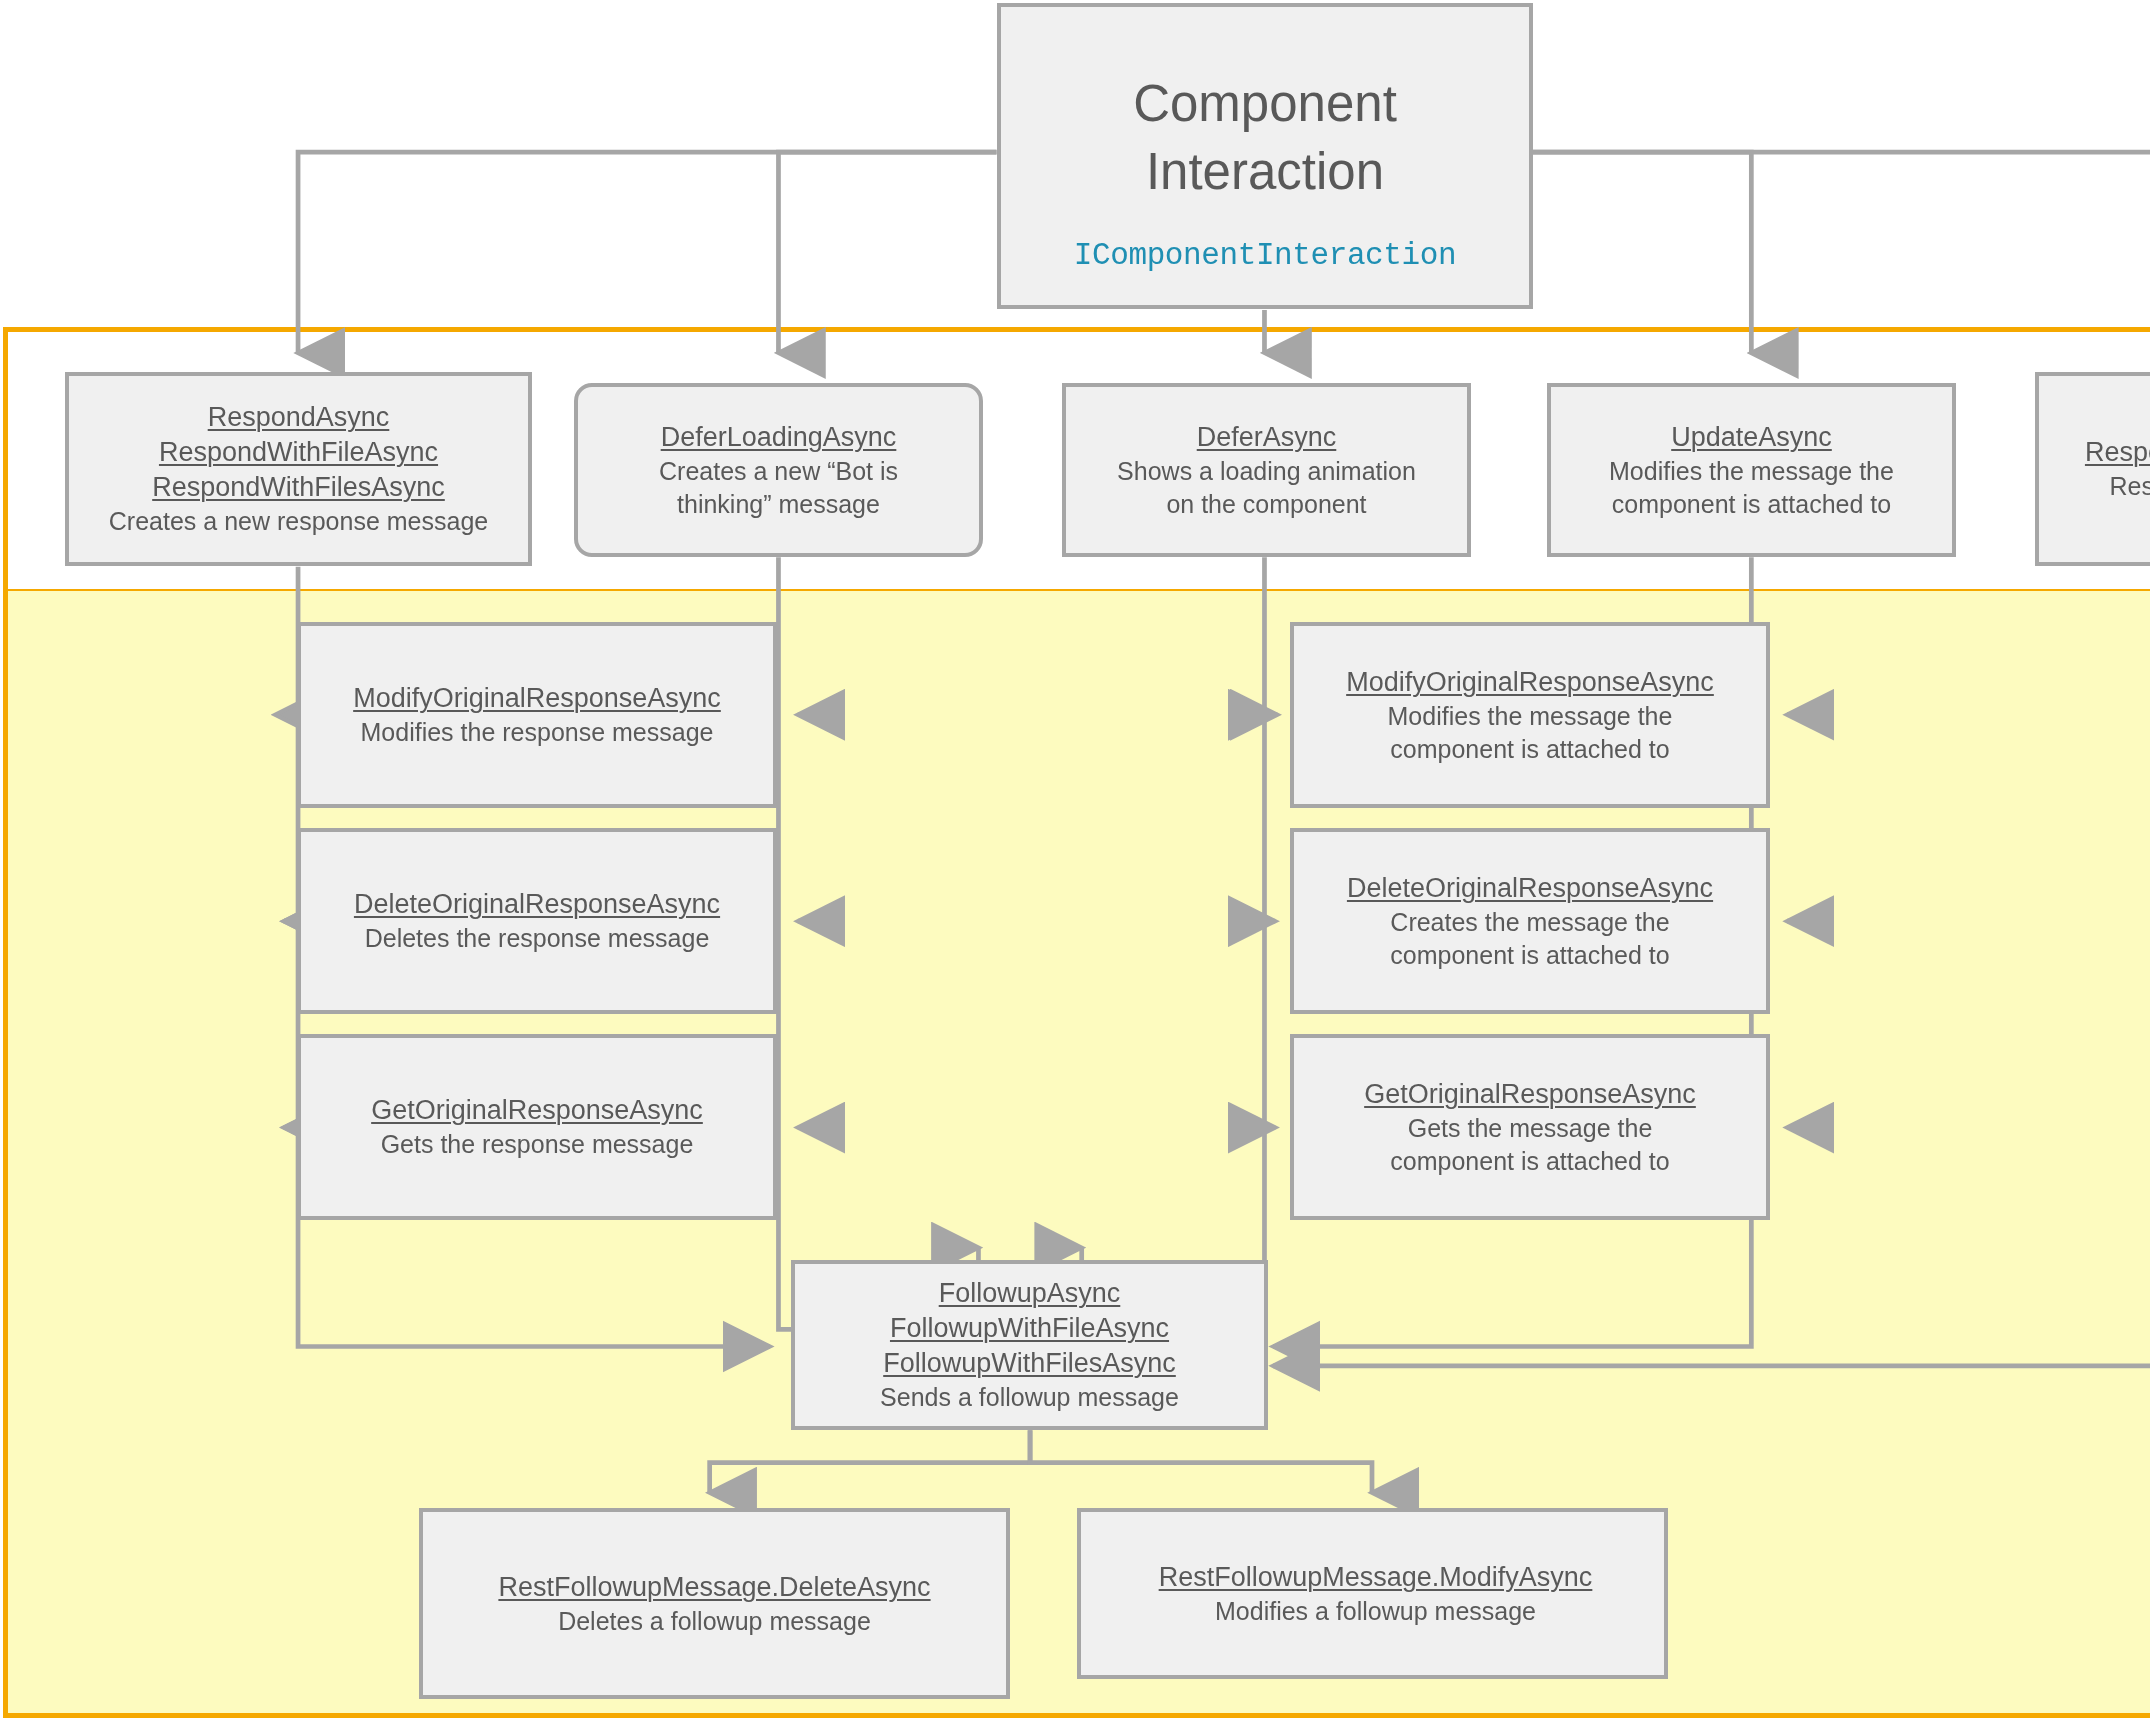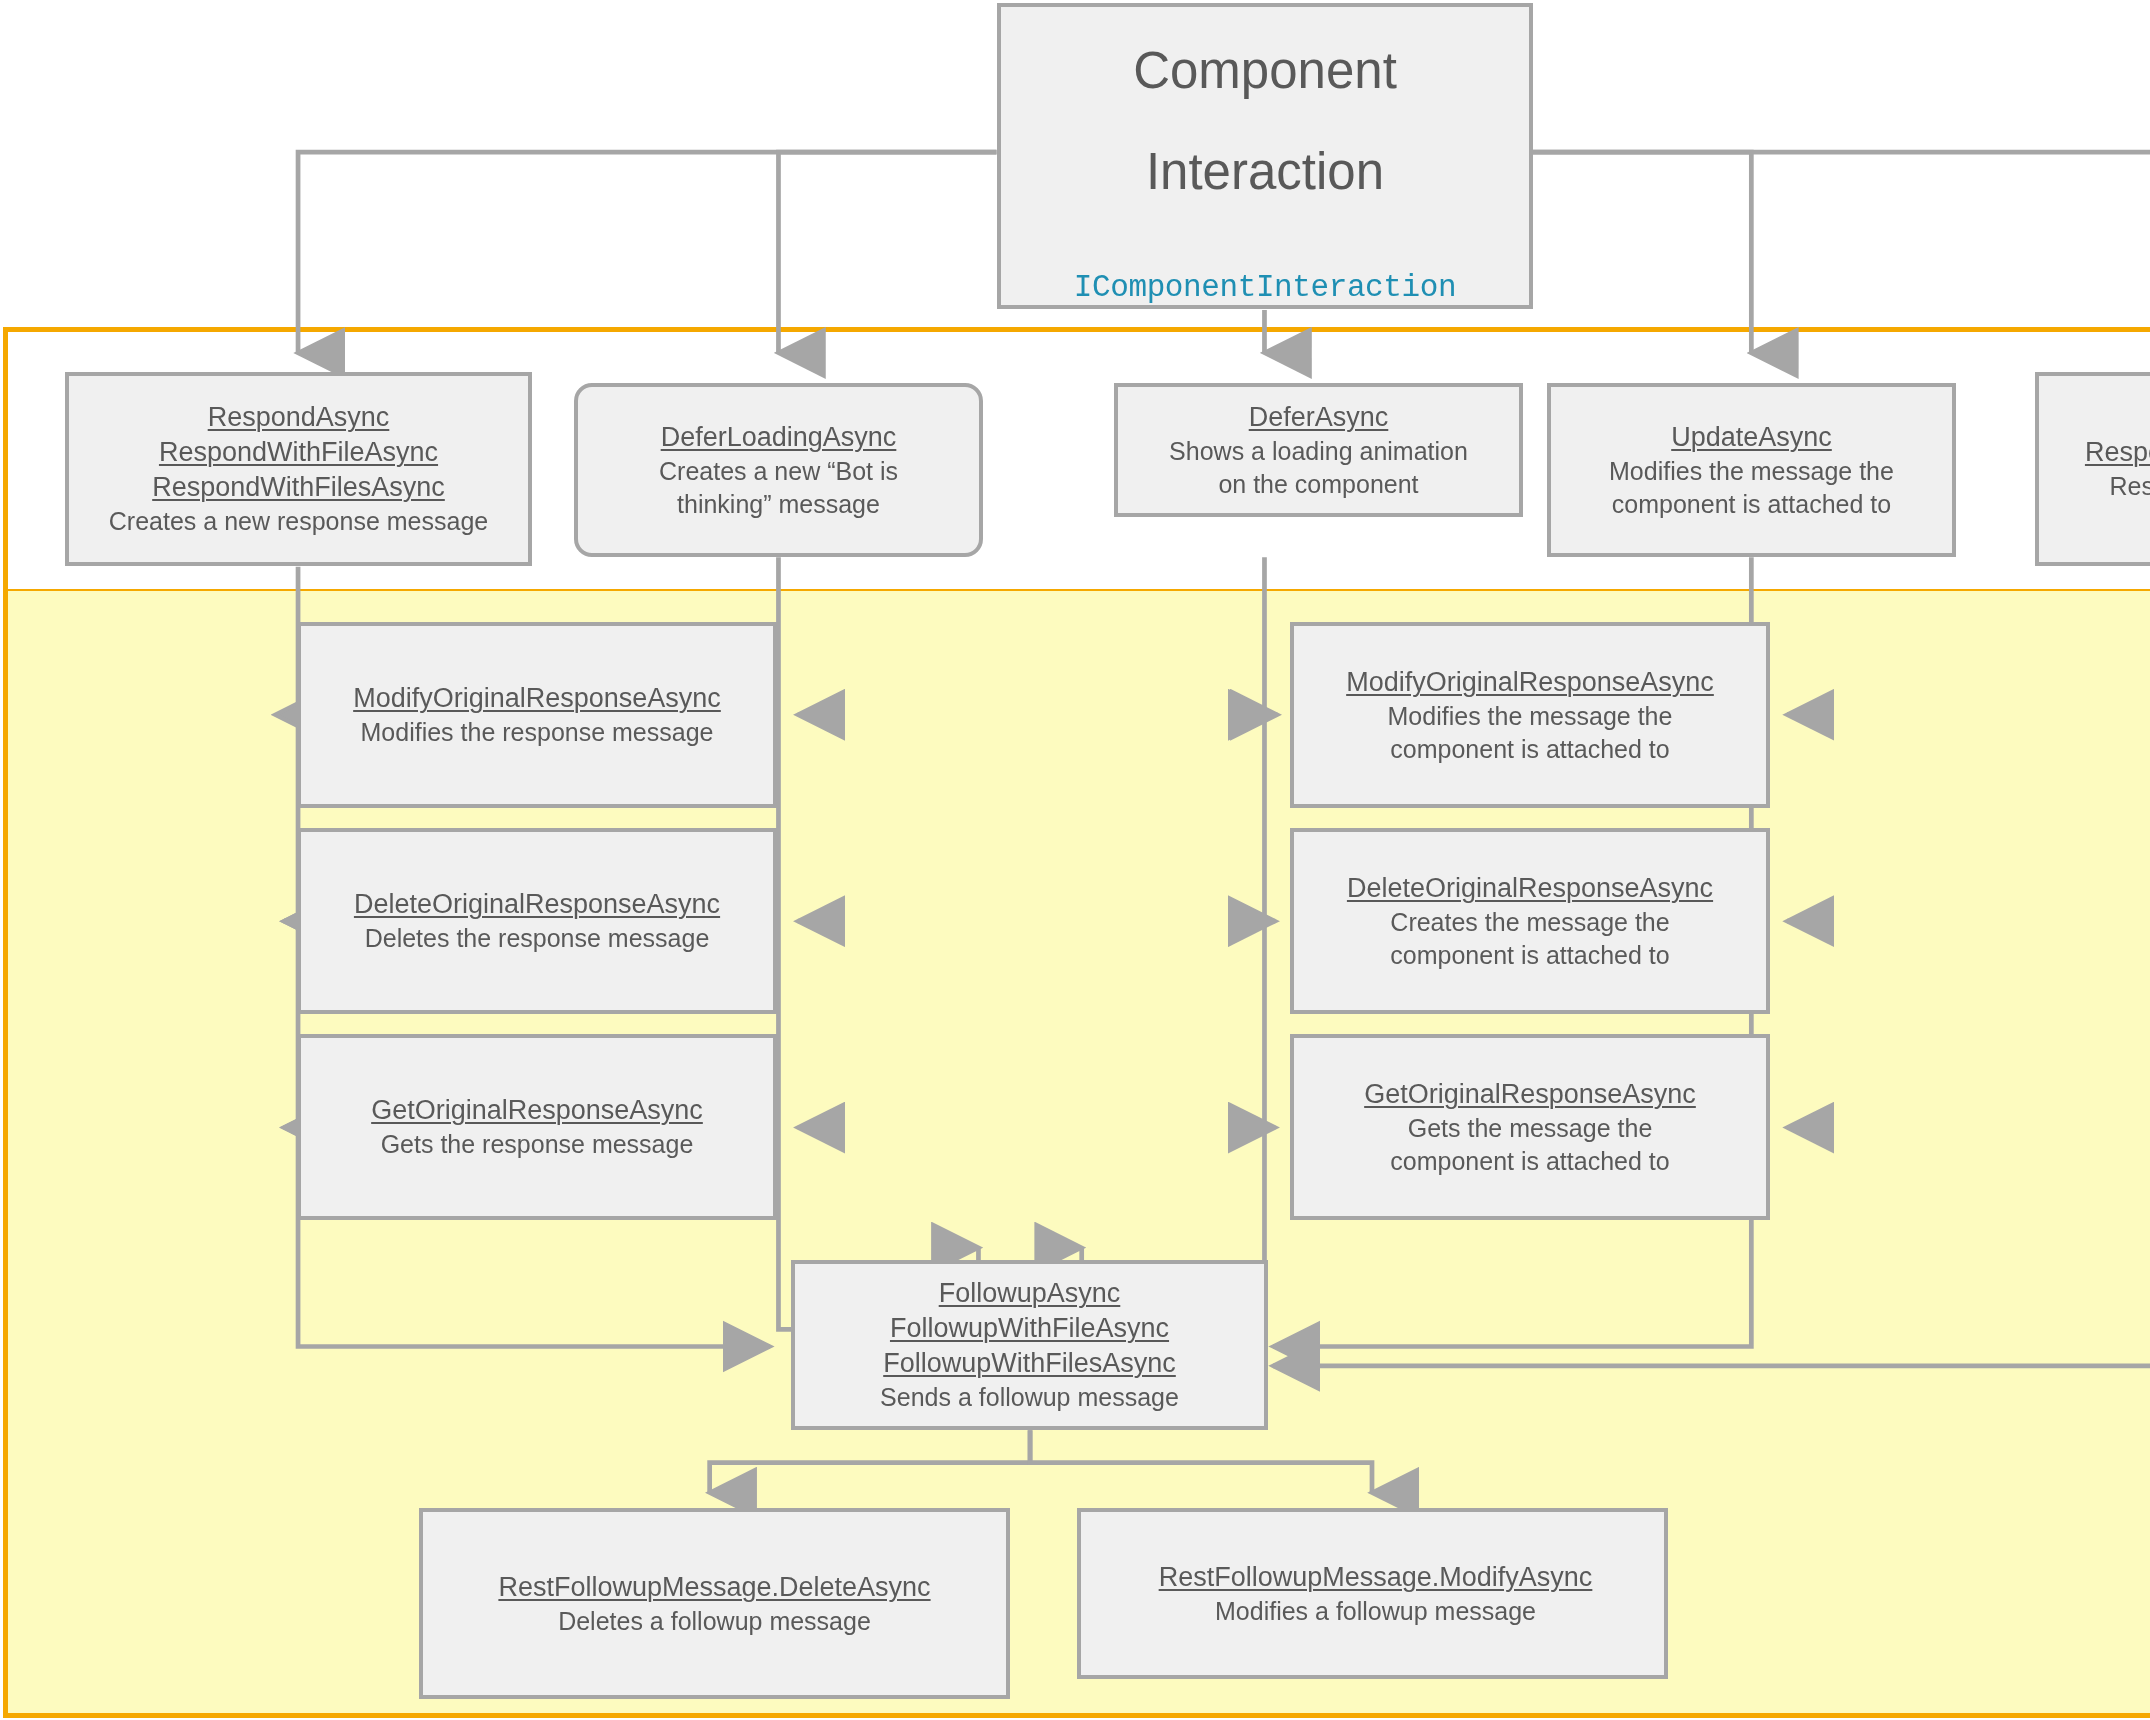--- a/index.html
+++ b/index.html
@@ -20,29 +20,29 @@
   .node{position:absolute;box-sizing:border-box;background:#f0f0f0;
         border:4.7px solid #a6a6a6;display:flex;flex-direction:column;
         align-items:center;justify-content:center;text-align:center;
         color:#595959;}
   .node .m{font-size:27px;line-height:1.30;text-decoration:underline;
            text-underline-offset:3.4px;text-decoration-thickness:2.2px;
            white-space:nowrap;}
   .node .d{font-size:25px;line-height:1.30;}
 
   
-  #root-node{left:997px;top:3.4px;width:536px;height:306px;justify-content:space-between;padding-top:30px;}
+  #root-node{left:997px;top:3.4px;width:536px;height:306px;justify-content:center;padding-top:30px;}
   #root-node .t{font-size:51px;line-height:1.33;color:#595959;}
   #root-node .iface{margin-top:32px;font-family:"Liberation Mono","DejaVu Sans Mono",monospace;
                     font-size:31px;color:#1f8fb3;letter-spacing:-0.4px;}
 
   
   #n-respond{left:65px;top:372px;width:467px;height:194px;justify-content:center;}
   #n-deferloading{left:574px;top:383px;width:409px;height:174px;border-radius:18px;}
-  #n-defer{left:1114px;top:383px;width:409px;height:134px;text-align:center;}
+  #n-defer{left:1062px;top:383px;width:409px;height:174px;text-align:center;}
   #n-update{left:1547px;top:383px;width:409px;height:174px;}
   #n-modal{left:2035px;top:372px;width:409px;height:194px;}
 
   
   #n-l-modify{left:297px;top:622px;width:480px;height:186px;}
   #n-l-delete{left:297px;top:828px;width:480px;height:186px;}
   #n-l-get{left:297px;top:1034px;width:480px;height:186px;}
 
   
   #n-m-modify{left:1290px;top:622px;width:480px;height:186px;}

